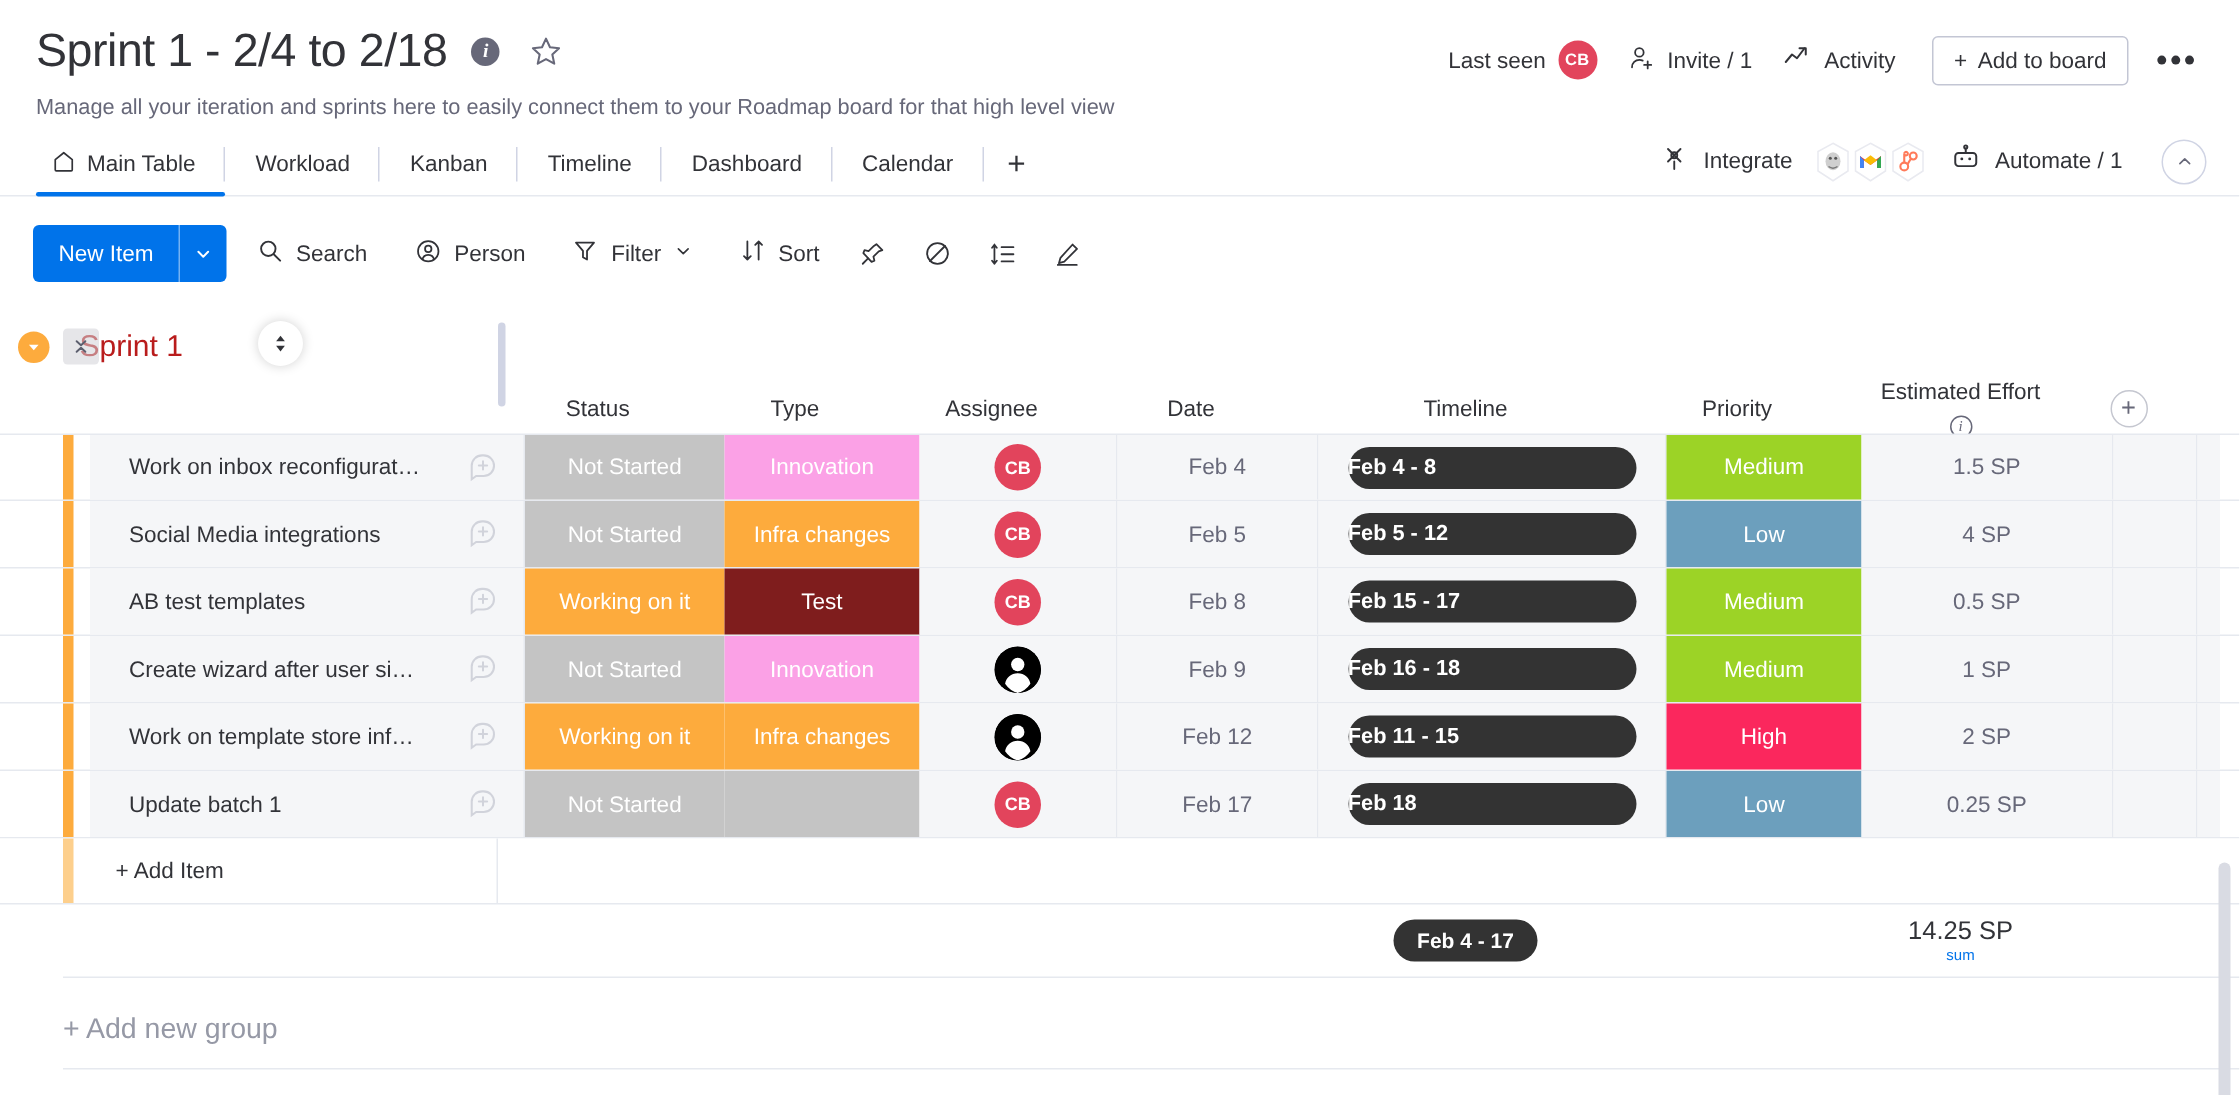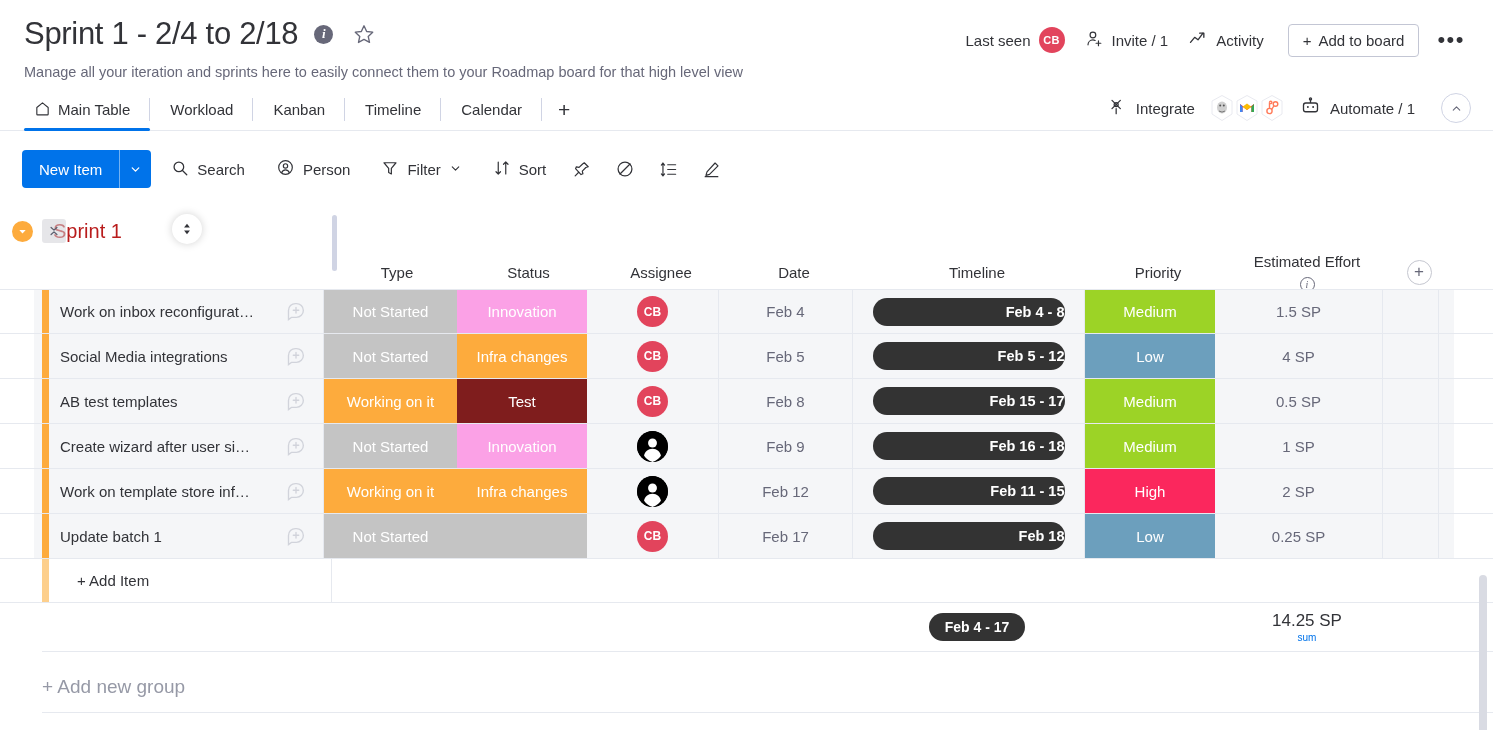--- a/index.html
+++ b/index.html
@@ -199,21 +199,21 @@
     border: 1px solid #676879; color: #676879;
     font-size: 10px; font-style: italic;
     font-family: "Liberation Serif", serif;
     display: inline-flex; align-items: center; justify-content: center;
     cursor: pointer; flex: none;
   }
 
   .rows { position: relative; }
   .row {
     display: flex; align-items: stretch; height: 45px;
-    padding-left: 34px; position: relative;
+    padding-left: 60px; position: relative;
     border-bottom: 1px solid #e6e9ef;
   }
   .row:first-child { border-top: 1px solid #e6e9ef; }
   .rowbar {
     position: absolute; left: 42px; top: 0; bottom: 0;
     width: 7px; background: #fdab3d;
   }
   .cell {
     display: flex; align-items: center; justify-content: center;
     font-size: 15px; color: #323338;
@@ -234,21 +234,21 @@
   .c-date { width: 134px; background: #f5f6f8; color: #676879; }
   .c-timeline { width: 232px; background: #f5f6f8; }
   .c-priority { width: 130px; color: #fff; border-right: none; }
   .c-effort { width: 168px; background: #f5f6f8; color: #676879; }
   .c-blank { width: 56px; background: #f5f6f8; }
   .c-tail { width: 15px; background: #f5f6f8; border-right: none; }
 
   .timeline-pill {
     background: #333333; color: #fff; font-size: 14.5px;
     font-weight: 700; border-radius: 15px; padding: 6px 0;
-    width: 192px; text-align: right; cursor: pointer;
+    width: 192px; text-align: left; cursor: pointer;
   }
   .avatar-sm {
     width: 31px; height: 31px; border-radius: 50%;
     background: #e2445c; color: #fff; font-size: 12px;
     font-weight: 700; display: flex; align-items: center;
     justify-content: center; cursor: pointer;
   }
   .avatar-ph {
     width: 31px; height: 31px; border-radius: 50%;
     background: #000; display: flex; align-items: center;
@@ -366,20 +366,24 @@
   <div class="tab">
     <span>Workload</span>
     <span class="sep"></span>
   </div>
   <div class="tab">
     <span>Kanban</span>
     <span class="sep"></span>
   </div>
   <div class="tab">
     <span>Timeline</span>
+    <span class="sep"></span>
+  </div>
+  <div class="tab">
+    <span>Dashboard</span>
     <span class="sep"></span>
   </div>
   <div class="tab">
     <span>Calendar</span>
     <span class="sep"></span>
   </div>
   <div class="tab-plus">+</div>
 
   <div class="tabs-right">
     <div class="integrate-btn">
@@ -547,22 +551,22 @@
       </div>
       <div class="group-name">Sprint 1</div>
     </div>
   </div>
 
   <div class="table-wrap">
     <div class="vdivider"></div>
 
     <div class="col-headers">
       <div class="ch ch-name"></div>
+      <div class="ch ch-status">Status</div>
       <div class="ch ch-type">Type</div>
-      <div class="ch ch-status">Status</div>
       <div class="ch ch-assignee">Assignee</div>
       <div class="ch ch-date">Date</div>
       <div class="ch ch-timeline">Timeline</div>
       <div class="ch ch-priority">Priority</div>
       <div class="ch ch-effort">
         <span>Estimated Effort</span>
         <span class="info-sm">i</span>
       </div>
       <div class="ch ch-add">
         <span class="add-col-btn">+</span>

